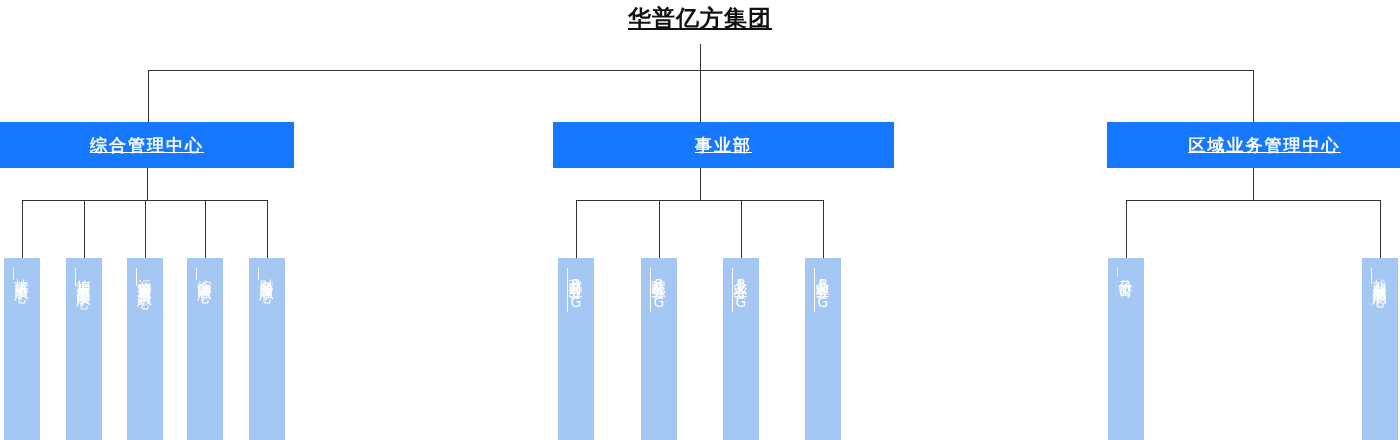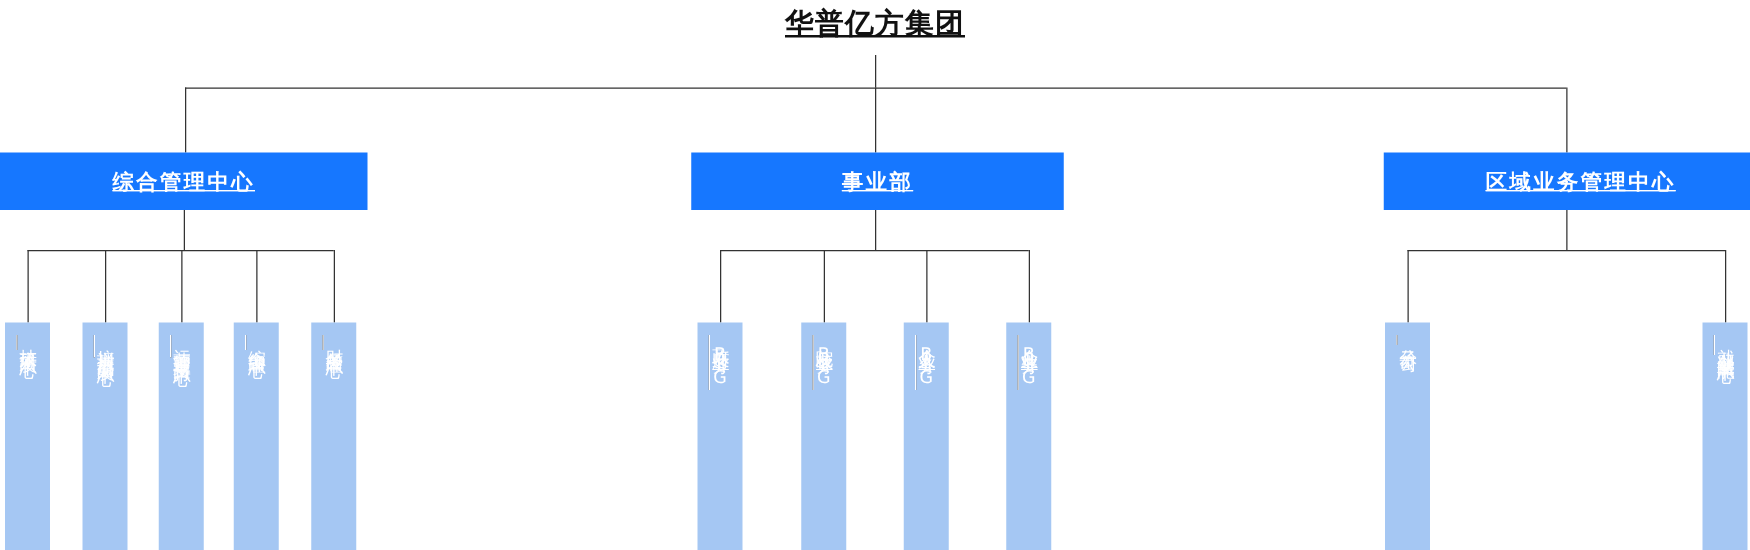--- a/index.html
+++ b/index.html
@@ -81,21 +81,21 @@
 
   <div class="vline" style="left:700px;top:44px;height:26px;"></div>
   <div class="hline" style="left:148px;top:70px;width:1105px;"></div>
   <div class="vline" style="left:148px;top:70px;height:52px;"></div>
   <div class="vline" style="left:700px;top:70px;height:52px;"></div>
   <div class="vline" style="left:1253px;top:70px;height:52px;"></div>
 
   <div class="branch-header" style="left:0;width:294px;">
     <span>综合管理中心</span>
   </div>
-  <div class="branch-header" style="left:553px;width:298px;">
+  <div class="branch-header" style="left:553px;width:341px;">
     <span>事业部</span>
   </div>
   <div class="branch-header" style="left:1107px;width:315px;">
     <span>区域业务管理中心</span>
   </div>
 
   <div class="vline" style="left:147px;top:168px;height:32px;"></div>
   <div class="hline" style="left:22px;top:200px;width:245px;"></div>
   <div class="vline" style="left:22px;top:200px;height:58px;"></div>
   <div class="vline" style="left:84px;top:200px;height:58px;"></div>

